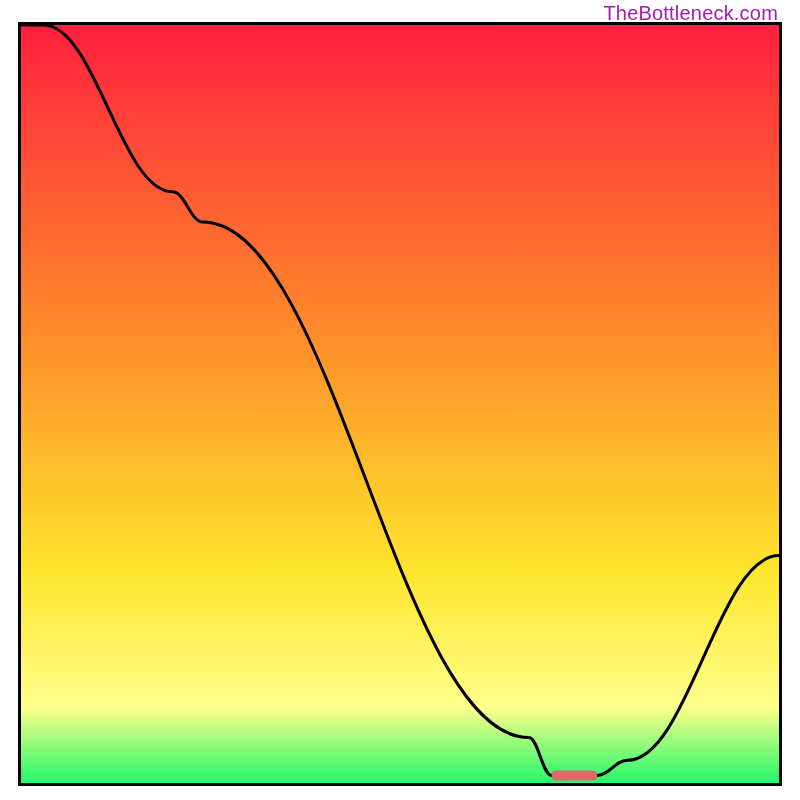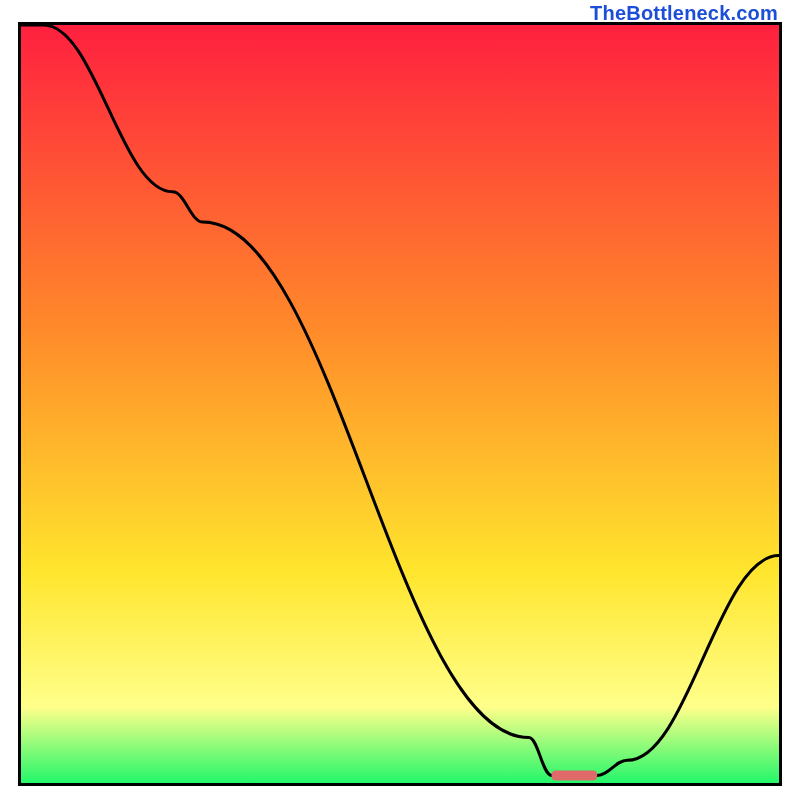--- a/index.html
+++ b/index.html
@@ -8,22 +8,22 @@
     width: 800px;
     height: 800px;
     background: #ffffff;
     font-family: Arial, Helvetica, sans-serif;
   }
   .watermark {
     position: absolute;
     top: 2px;
     right: 22px;
     font-size: 20px;
-    font-weight: bold;
-    color: #1d4ed8;
+    font-weight: normal;
+    color: #a21caf;
     letter-spacing: 0.2px;
     z-index: 5;
   }
   .plot-frame {
     position: absolute;
     left: 18px;
     top: 22px;
     width: 764px;
     height: 764px;
     border: 3px solid #000000;

